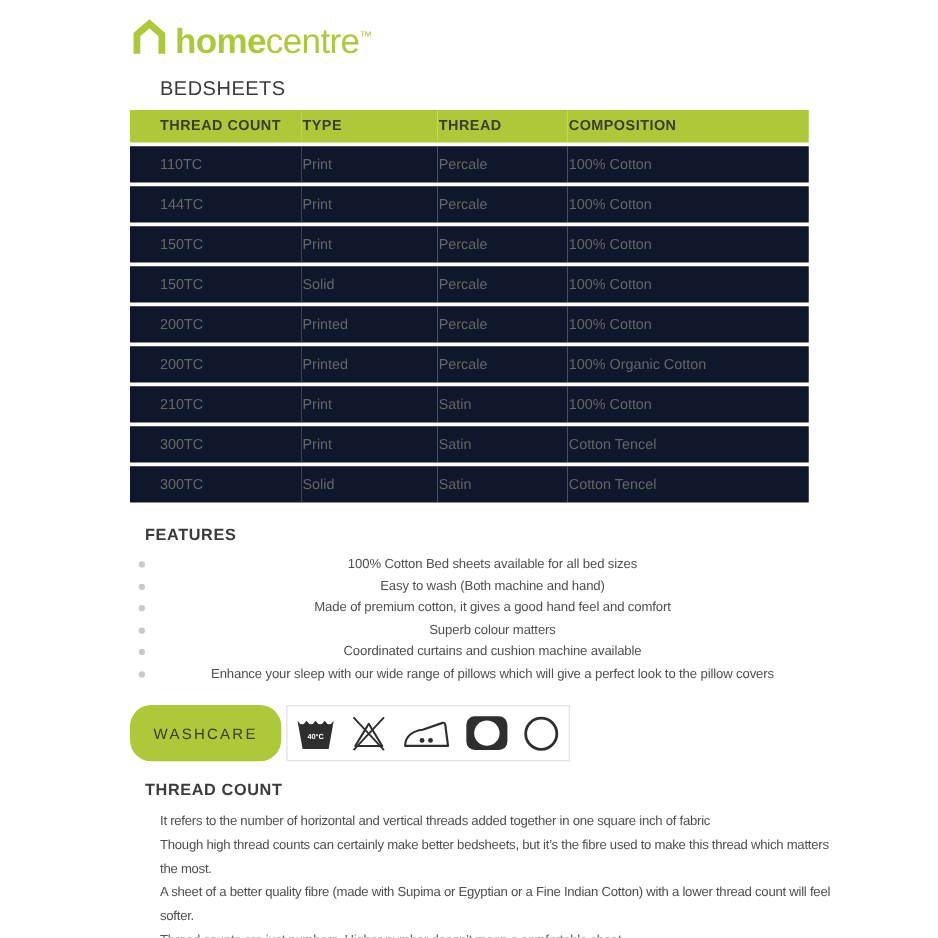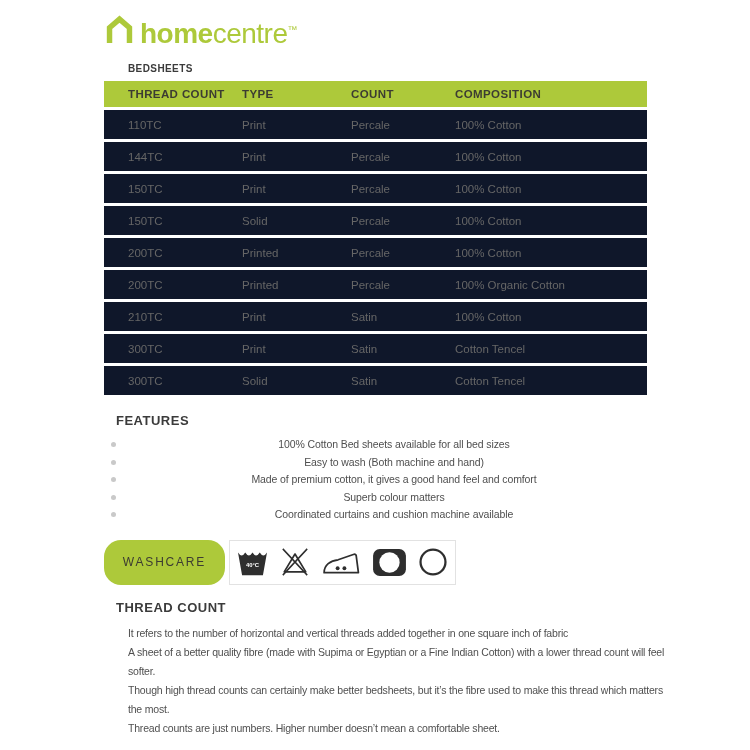--- a/index.html
+++ b/index.html
@@ -14,21 +14,21 @@
   
   .logo { display:flex; align-items:flex-start; gap:5px; height:32px; }
   .logo svg { display:block; }
   .green-stroke { stroke:var(--green); }
   .logo-text { font-size:28px; line-height:30px; color:var(--green); letter-spacing:-0.5px; white-space:nowrap; }
   .logo-home { font-weight:700; }
   .logo-centre { font-weight:400; }
   .tm { font-size:10px; vertical-align:super; font-weight:400; }
 
   
-  .title { margin:16px 0 0 24px; font-size:10px; font-weight:700; color:var(--ink); letter-spacing:0.4px; }
+  .title { margin:16px 0 0 24px; font-size:16px; font-weight:400; color:var(--ink); letter-spacing:0.4px; }
 
   
   .spec-table { border-collapse:separate; border-spacing:0 3px; width:543px; margin-top:4px; table-layout:fixed; }
   .spec-table col.c1 { width:137px; } .spec-table col.c2 { width:109px; }
   .spec-table col.c3 { width:104px; } .spec-table col.c4 { width:193px; }
   .spec-table th {
     background:var(--green); height:26px; text-align:left;
     font-size:11.5px; font-weight:700; color:var(--hdr-ink); letter-spacing:0.4px;
   }
   .spec-table td { background:#0f172a; height:29px; font-size:11.5px; color:var(--cell); }
@@ -80,21 +80,21 @@
     <colgroup>
         <col class="c1">
         <col class="c2">
         <col class="c3">
         <col class="c4">
       </colgroup>
     <thead>
       <tr id="thead-row">
           <th>THREAD COUNT</th>
           <th>TYPE</th>
-          <th>COUNT</th>
+          <th>THREAD</th>
           <th>COMPOSITION</th>
         </tr>
     </thead>
     <tbody id="tbody">
         <tr>
           <td>110TC</td>
           <td>Print</td>
           <td>Percale</td>
           <td>100% Cotton</td>
         </tr>
@@ -149,20 +149,21 @@
       </tbody>
   </table>
 
   <h2 class="sec-title">FEATURES</h2>
   <ul class="features" id="features-list">
       <li>100% Cotton Bed sheets available for all bed sizes</li>
       <li>Easy to wash (Both machine and hand)</li>
       <li>Made of premium cotton, it gives a good hand feel and comfort</li>
       <li>Superb colour matters</li>
       <li>Coordinated curtains and cushion machine available</li>
+      <li>Enhance your sleep with our wide range of pillows which will give a perfect look to the pillow covers</li>
     </ul>
 
   <div class="washcare-row">
     <div class="washcare-label">WASHCARE</div>
     <div class="washcare-icons">
       <svg viewBox="0 0 34 32" width="31" height="29" aria-hidden="true">
         <path d="M1 5 Q5 11.5 9 5 Q13 11.5 17 5 Q21 11.5 25 5 Q29 11.5 33 5 L28.5 30 L5.5 30 Z" fill="#2e2e2e"></path>
         <text x="17" y="21" text-anchor="middle" font-size="6.5" font-weight="700" fill="#ffffff">40°C</text>
       </svg>
       <svg viewBox="0 0 34 32" width="32" height="30" aria-hidden="true">
@@ -180,18 +181,18 @@
       </svg>
       <svg viewBox="0 0 32 32" width="30" height="30" aria-hidden="true">
         <circle cx="16" cy="16" r="13.3" fill="none" stroke="#2e2e2e" stroke-width="2.4"></circle>
       </svg>
     </div>
   </div>
 
   <h2 class="sec-title">THREAD COUNT</h2>
   <div class="tc-paras" id="tc-paras">
       <p>It refers to the number of horizontal and vertical threads added together in one square inch of fabric</p>
+      <p>Though high thread counts can certainly make better bedsheets, but it’s the fibre used to make this thread which matters the most.</p>
       <p>A sheet of a better quality fibre (made with Supima or Egyptian or a Fine Indian Cotton) with a lower thread count will feel softer.</p>
-      <p>Though high thread counts can certainly make better bedsheets, but it’s the fibre used to make this thread which matters the most.</p>
       <p>Thread counts are just numbers. Higher number doesn’t mean a comfortable sheet.</p>
     </div>
 
 </div>
 
 </body></html>

